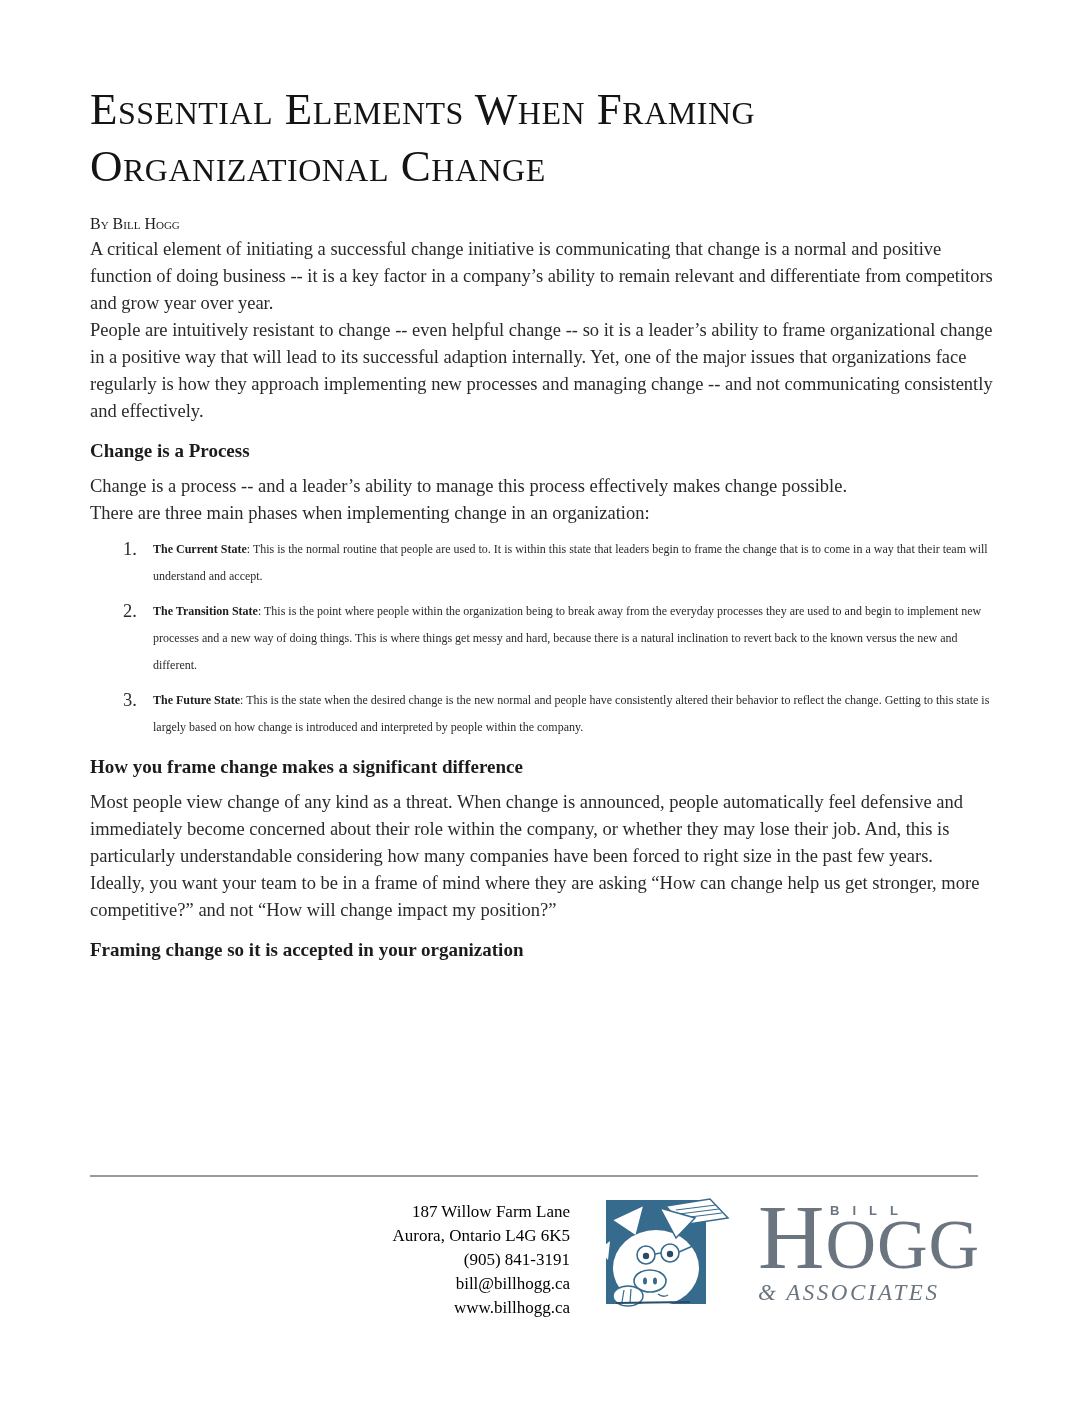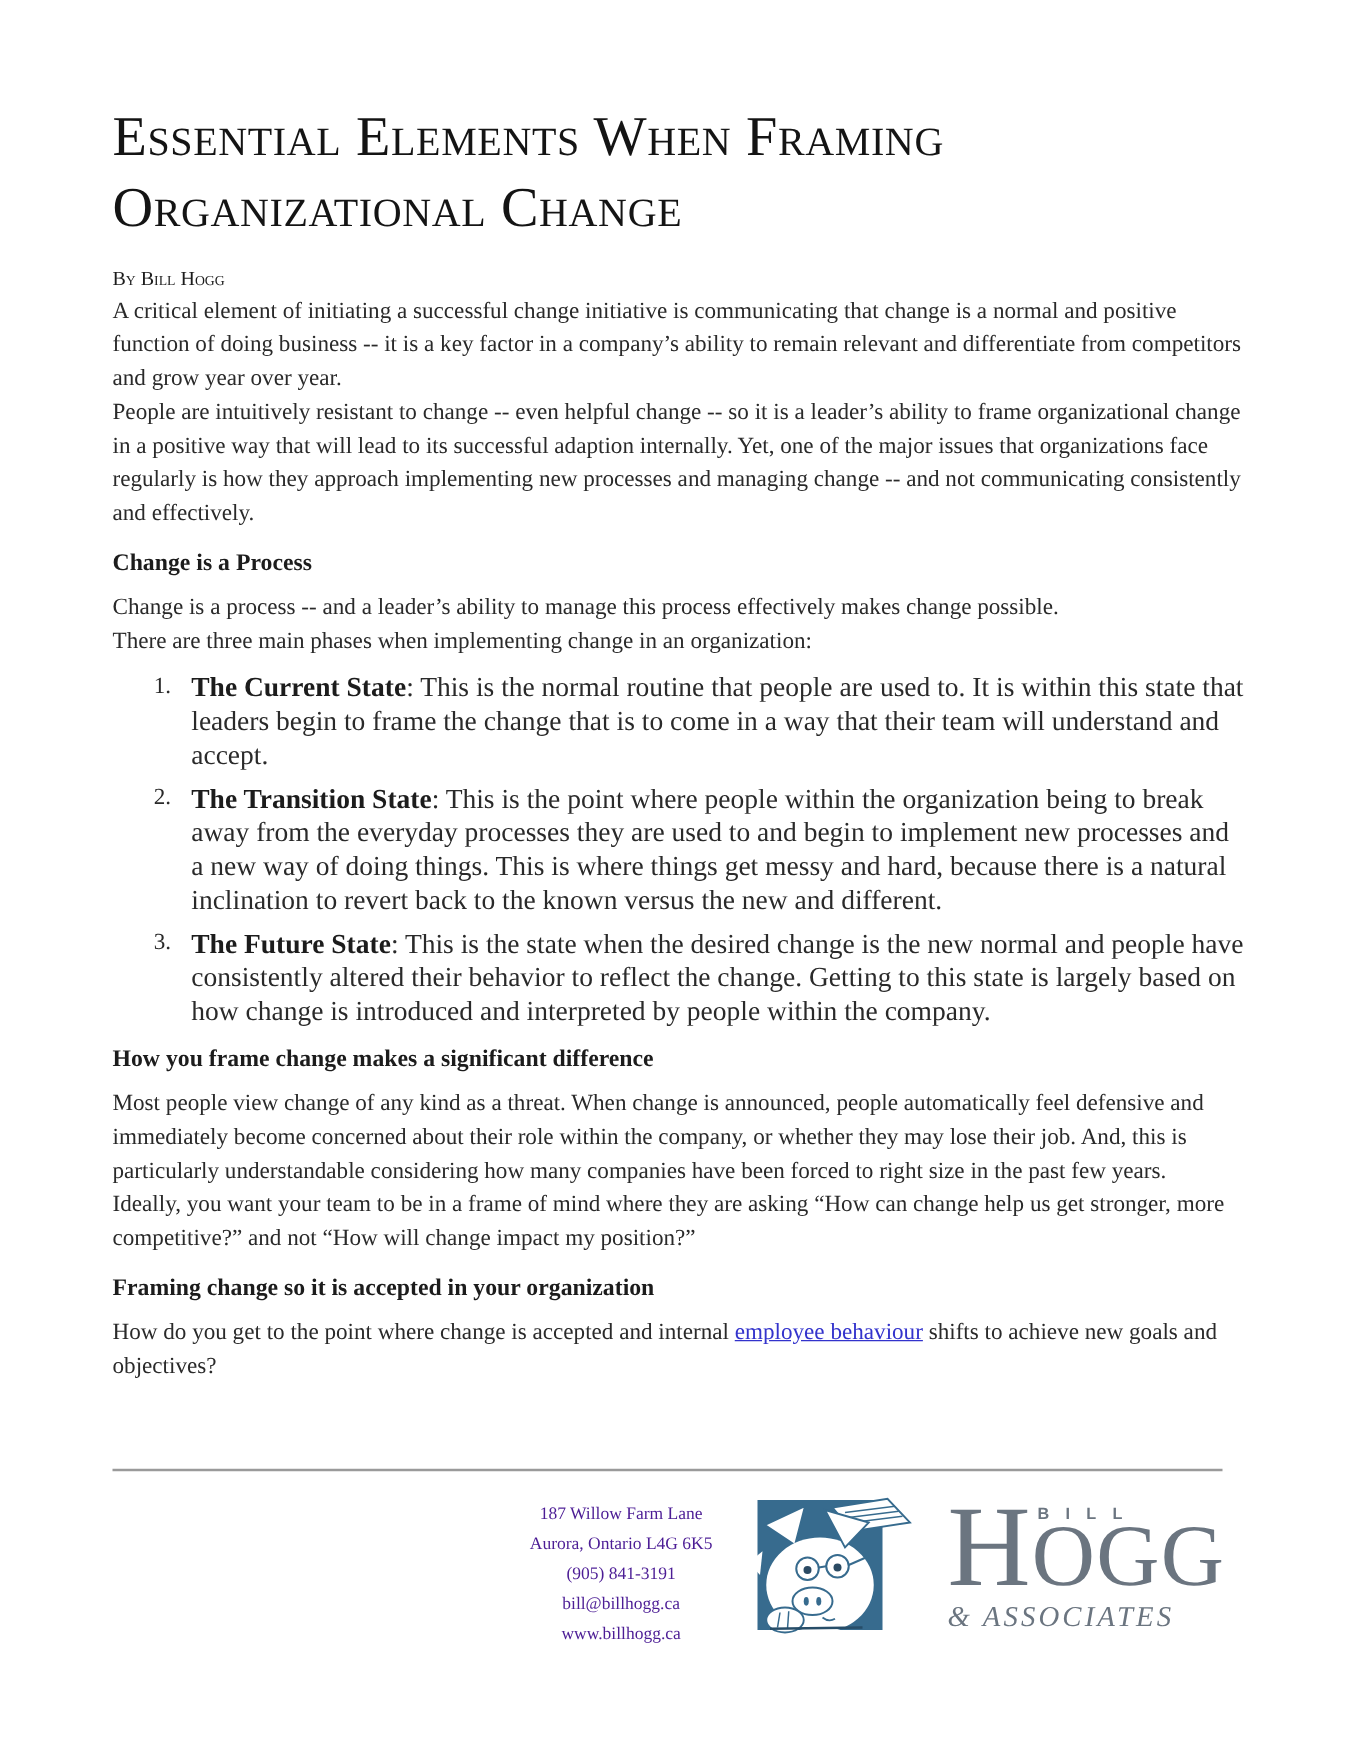--- a/index.html
+++ b/index.html
@@ -42,35 +42,35 @@
     color:#1c1c1c;
     margin:12px 0 9px 0;
   }
   .olist { margin:9px 0 9px 0; }
   .oli { display:flex; margin:8px 0; }
   .oli .num {
     flex:none; width:30px; margin-left:33px;
     font-size:18.5px; line-height:27px; color:#2a2a2a;
   }
   .oli .txt {
-    flex:1; font-size:22px; line-height:27px; color:#2a2a2a;
+    flex:1; font-size:12px; line-height:27px; color:#2a2a2a;
   }
   .oli .txt b { color:#1c1c1c; }
   a.inline-link { color:#3333cc; text-decoration:underline; cursor:pointer; }
 
   .footer { position:absolute; top:1175px; left:90px; width:908px; }
   .rule { border:none; border-top:2px solid #9a9a9a; margin:0; width:888px; }
   .footer-row {
     display:flex; justify-content:flex-end; align-items:flex-start;
     gap:28px; margin-top:21px; padding-right:30px;
   }
   .address {
-    text-align:center;
-    font-size:14px; line-height:24px;
-    color:#4c1d95;
+    text-align:right;
+    font-size:17px; line-height:24px;
+    color:#000000;
     padding-top:2px;
   }
   .logo-box { flex:none; }
   .logo-box svg { display:block; overflow:visible; }
 
   .wordmark { position:relative; color:#6b7580; flex:none; width:210px; }
   .bill {
     position:absolute; top:5px; left:72px;
     font-family:"Liberation Sans", sans-serif;
     font-weight:700; font-size:13px; letter-spacing:13px;
@@ -107,21 +107,20 @@
       <span class="num">3.</span>
       <span class="txt"><b>The Future State</b><span>: This is the state when the desired change is the new normal and people have consistently altered their behavior to reflect the change. Getting to this state is largely based on how change is introduced and interpreted by people within the company.</span></span>
     </div>
   </div>
 
   <h2 class="subhead">How you frame change makes a significant difference</h2>
   <p class="body-p">Most people view change of any kind as a threat. When change is announced, people automatically feel defensive and immediately become concerned about their role within the company, or whether they may lose their job. And, this is particularly understandable considering how many companies have been forced to right size in the past few years.</p>
   <p class="body-p">Ideally, you want your team to be in a frame of mind where they are asking “How can change help us get stronger, more competitive?” and not “How will change impact my position?”</p>
 
   <h2 class="subhead">Framing change so it is accepted in your organization</h2>
-  <p class="body-p"><span>How do you get to the point where change is accepted and internal </span><a class="inline-link" href="#">employee behaviour</a><span> shifts to achieve new goals and objectives?</span></p>
 </div>
 
 <div class="footer">
   <hr class="rule">
   <div class="footer-row">
     <div class="address">
       <div>187 Willow Farm Lane</div>
       <div>Aurora, Ontario L4G 6K5</div>
       <div>(905) 841-3191</div>
       <div>bill@billhogg.ca</div>

